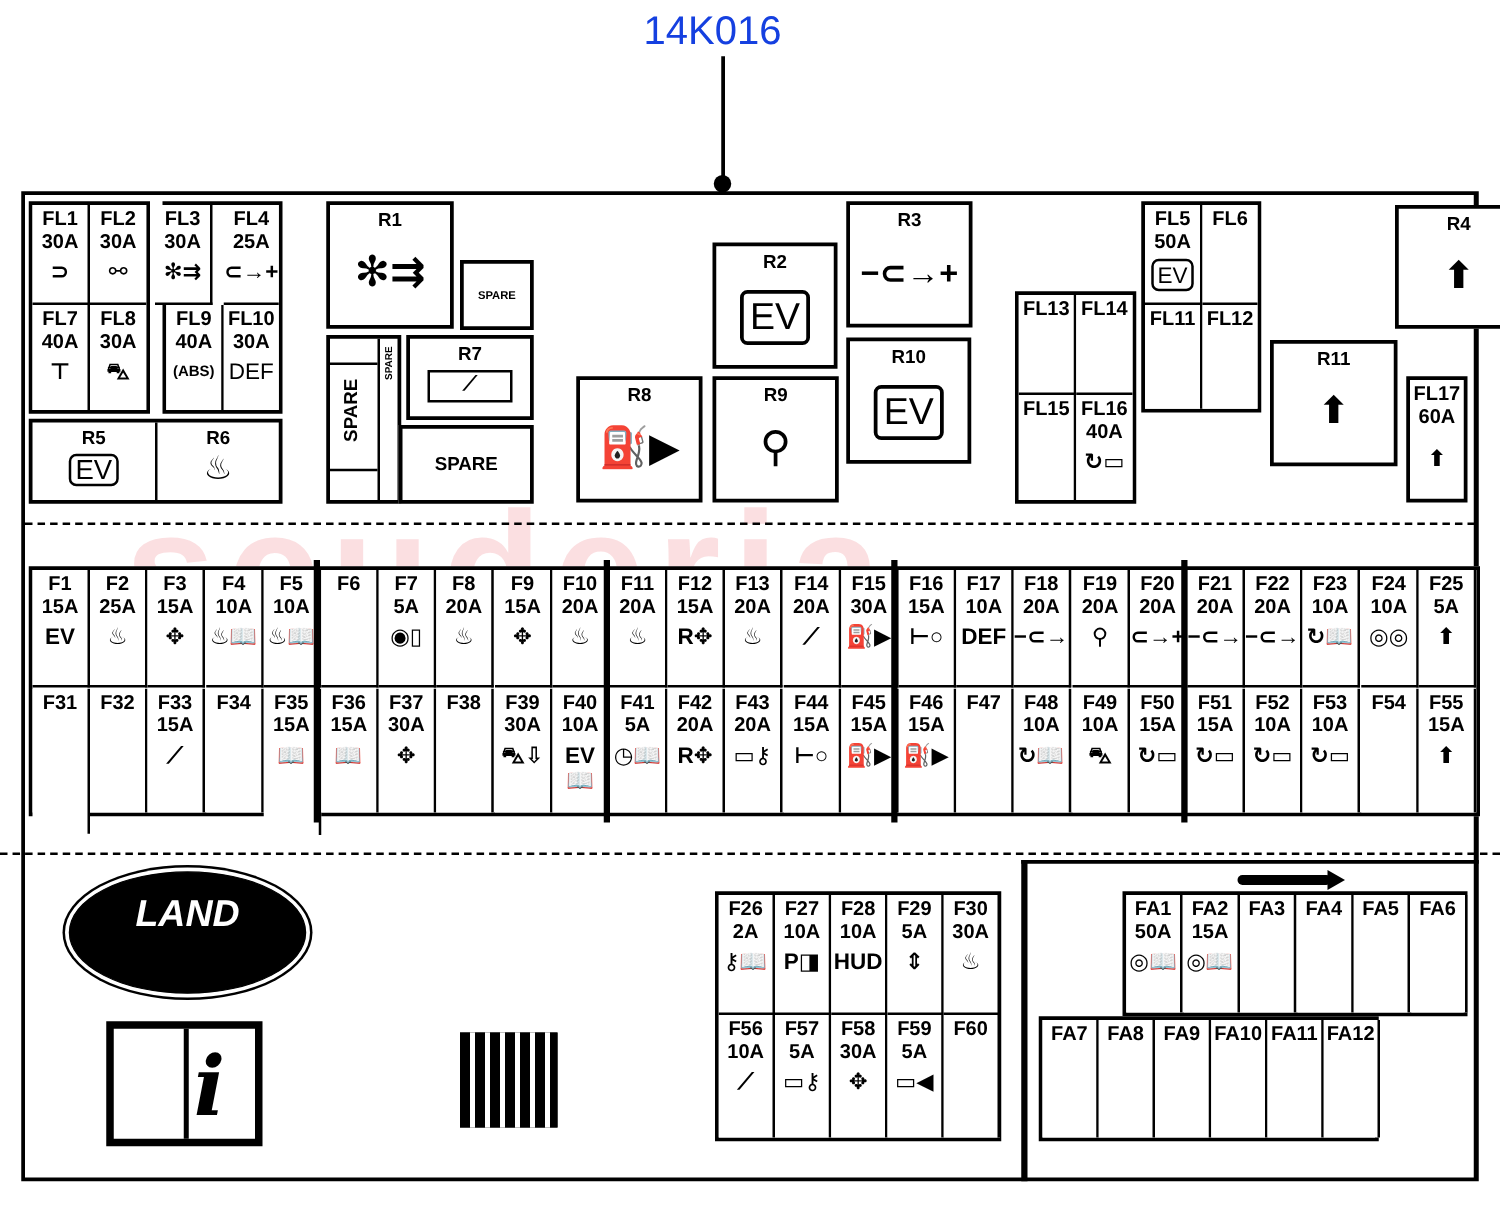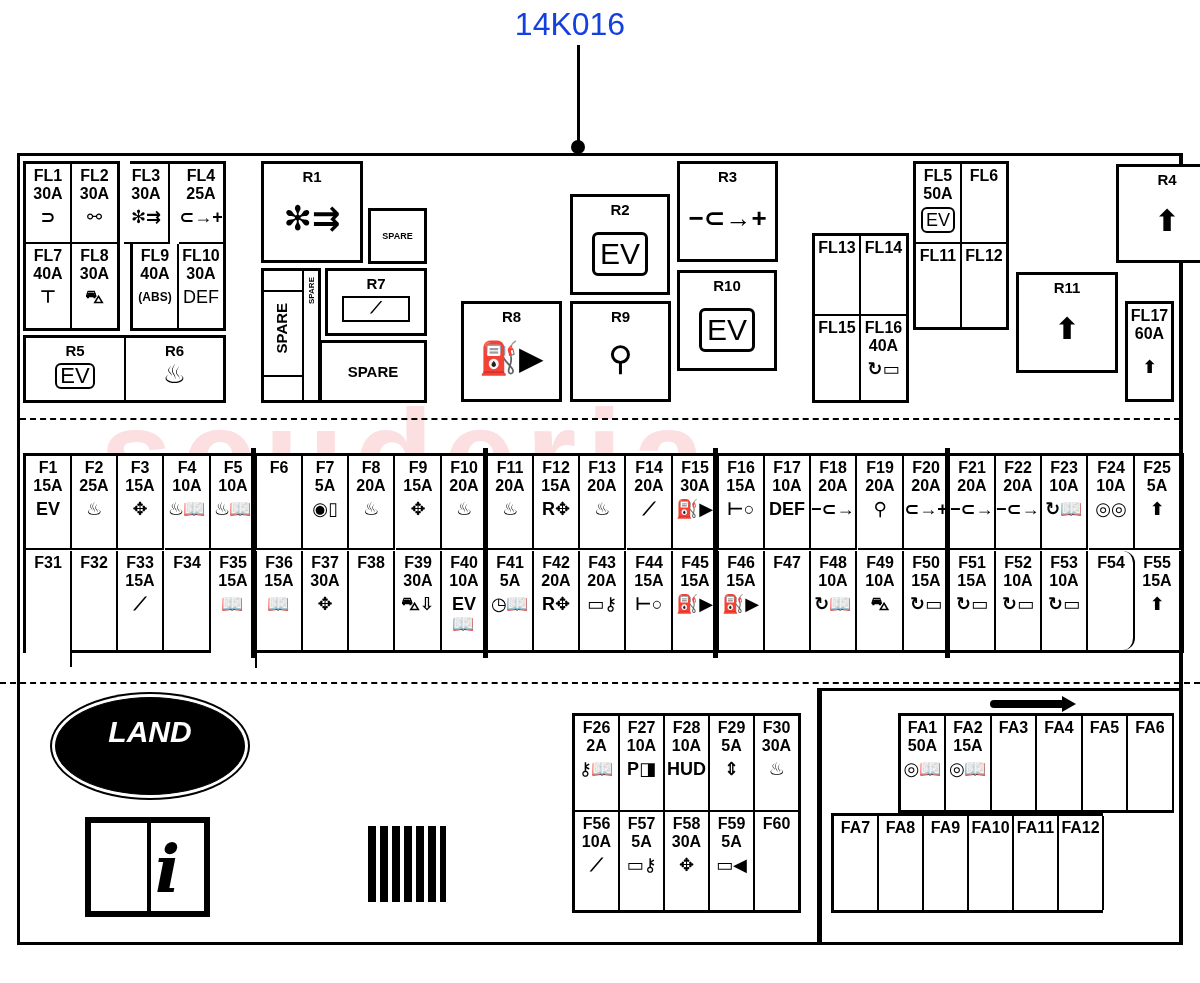--- a/index.html
+++ b/index.html
@@ -427,21 +427,21 @@
     <div class="abs cell" style="left: 996px; top: 551px; width: 46px; height: 99px; border-top: none; border-bottom: none; border-left: none; border-image: initial; border-right: 2px solid rgb(0, 0, 0);">
       <span class="lbl">F52</span>
       <span class="amp">10A</span>
       <span class="ic">↻▭</span>
     </div>
     <div class="abs cell" style="left: 1042px; top: 551px; width: 46px; height: 99px; border-top: none; border-bottom: none; border-left: none; border-image: initial; border-right: 2px solid rgb(0, 0, 0);">
       <span class="lbl">F53</span>
       <span class="amp">10A</span>
       <span class="ic">↻▭</span>
     </div>
-    <div class="abs cell" style="left: 1089px; top: 551px; width: 46px; height: 99px; border-top: none; border-bottom: none; border-left: none; border-image: initial; border-right: 2px solid rgb(0, 0, 0); border-radius: 12px;">
+    <div class="abs cell" style="left: 1089px; top: 551px; width: 46px; height: 99px; border-top: none; border-bottom: none; border-left: none; border-image: initial; border-right: 2px solid rgb(0, 0, 0);">
       <span class="lbl">F54</span>
       <span class="amp"></span>
       <span class="ic"></span>
     </div>
     <div class="abs cell" style="left: 1135px; top: 551px; width: 46px; height: 99px; border-top: none; border-bottom: none; border-left: none; border-image: initial; border-right: 2px solid rgb(0, 0, 0);">
       <span class="lbl">F55</span>
       <span class="amp">15A</span>
       <span class="ic">⬆</span>
     </div>
   </div>

